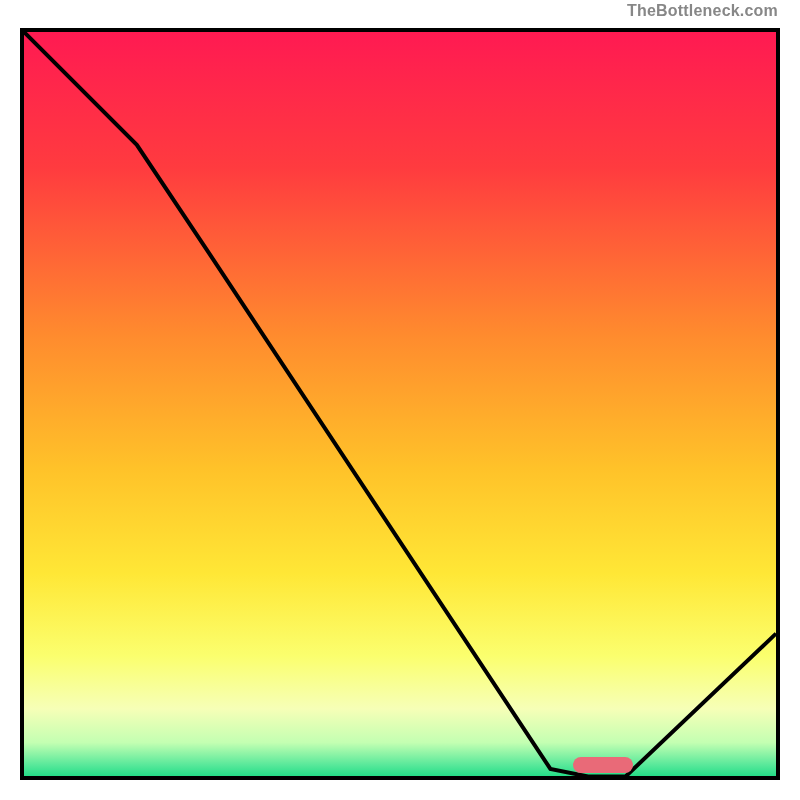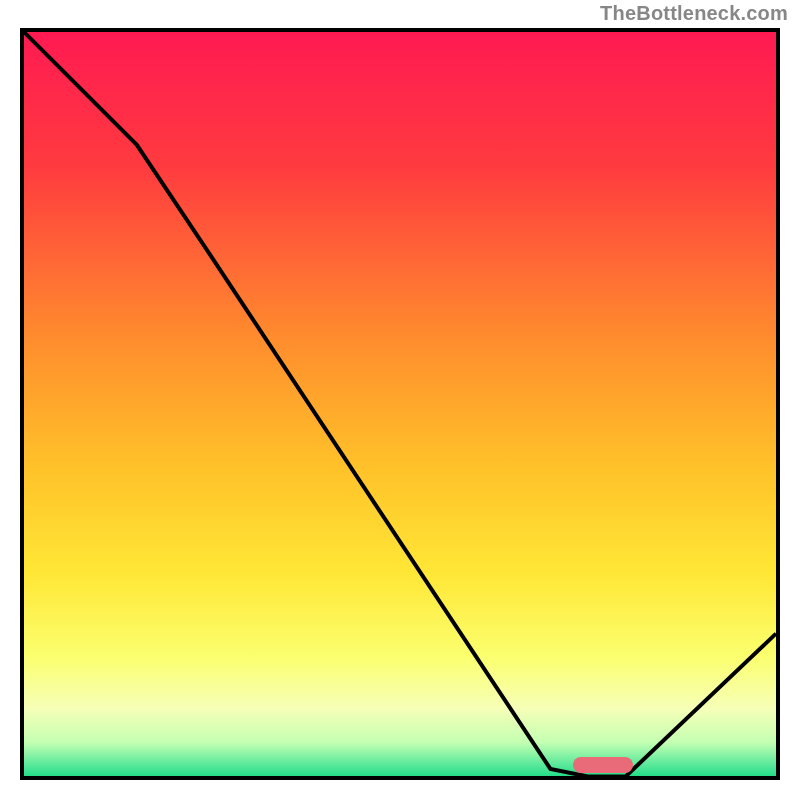--- a/index.html
+++ b/index.html
@@ -11,22 +11,22 @@
     font-family: Arial, Helvetica, sans-serif;
   }
   .container {
     position: relative;
     width: 800px;
     height: 800px;
   }
   .watermark {
     position: absolute;
     top: 2px;
-    right: 12px;
-    font-size: 20px;
+    right: 22px;
+    font-size: 16px;
     font-weight: bold;
     color: #878787;
     letter-spacing: 0.2px;
   }
   .chart-frame {
     position: absolute;
     left: 20px;
     top: 28px;
     width: 760px;
     height: 752px;

